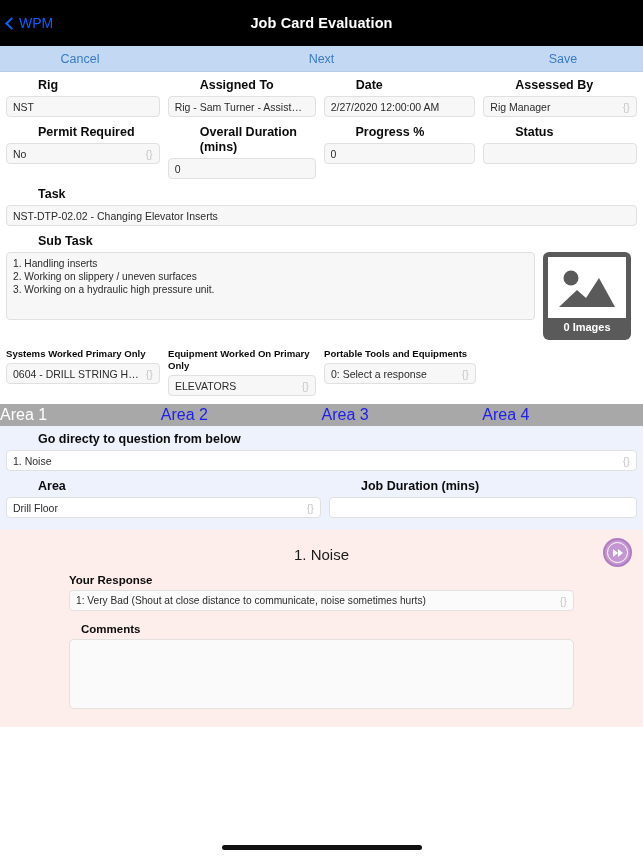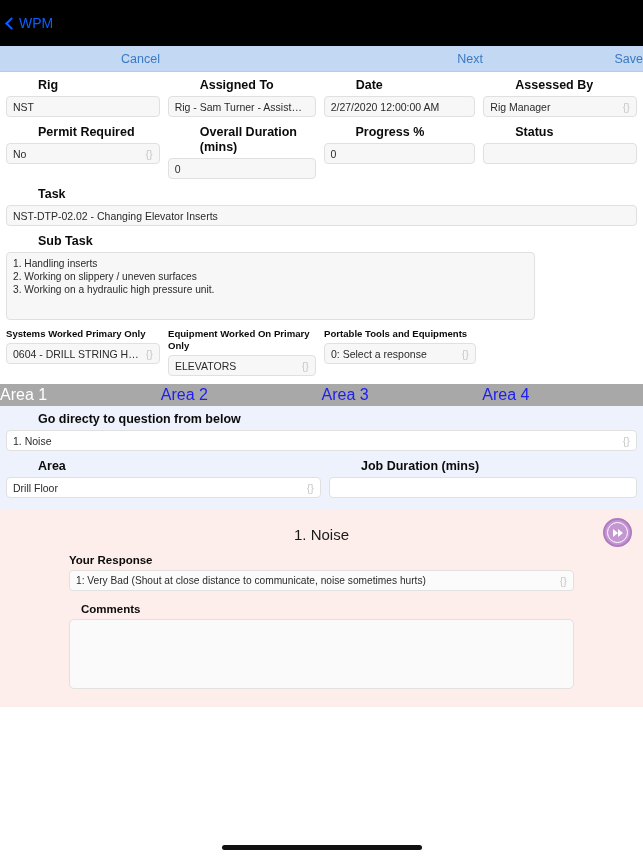--- a/index.html
+++ b/index.html
@@ -55,21 +55,21 @@
     height: 26px;
     background: #c3d8f2;
     display: flex;
     align-items: center;
     border-bottom: 1px solid #b4cdea;
   }
   .toolbar-item {
     font-size: 12.5px;
     color: #3a7ac4;
     cursor: pointer;
-    text-align: right;
+    text-align: center;
   }
   .tb-cancel { width: 160px; }
   .tb-next   { width: 323px; }
   .tb-save   { width: 160px; }
 
   
   .section { padding: 0 6px; }
   .sect-white { background: #ffffff; }
   .sect-blue  { background: #eef2fd; }
   .sect-pink  { background: #fdeeeb; }
@@ -281,20 +281,21 @@
   }
 </style>
 </head>
 <body>
 
 <div class="navbar">
   <div class="back-btn">
     <span class="chevron-left"></span>
     <span>WPM</span>
   </div>
+  <div class="nav-title">Job Card Evaluation</div>
 </div>
 
 <div class="toolbar">
   <div class="toolbar-item tb-cancel">Cancel</div>
   <div class="toolbar-item tb-next">Next</div>
   <div class="toolbar-item tb-save">Save</div>
 </div>
 
 <div class="section sect-white" style="padding-top:6px;">
 
@@ -366,20 +367,29 @@
       <span class="val">NST-DTP-02.02 - Changing Elevator Inserts</span>
     </div>
   </div>
 
   <div class="field">
     <div class="label">Sub Task</div>
     <div class="subtask-wrap">
       <div class="subtask-box">1. Handling inserts
 2. Working on slippery / uneven surfaces
 3. Working on a hydraulic high pressure unit.</div>
+      <div class="img-thumb">
+        <div class="frame">
+          <svg width="64" height="48" viewBox="0 0 64 48">
+            <circle cx="16" cy="14" r="7.5" fill="#5a5a5a"></circle>
+            <path d="M4 43 L22 26 L31 34 L44 14 L60 43 Z" fill="#5a5a5a"></path>
+          </svg>
+        </div>
+        <div class="img-count">0 Images</div>
+      </div>
     </div>
   </div>
 
   <div class="row" style="margin-top:2px;">
     <div class="field c1">
       <div class="label-sm">Systems Worked Primary Only</div>
       <div class="input">
         <span class="val">0604 - DRILL STRING HANDLI...</span>
         <span class="picker">{}</span>
       </div>

